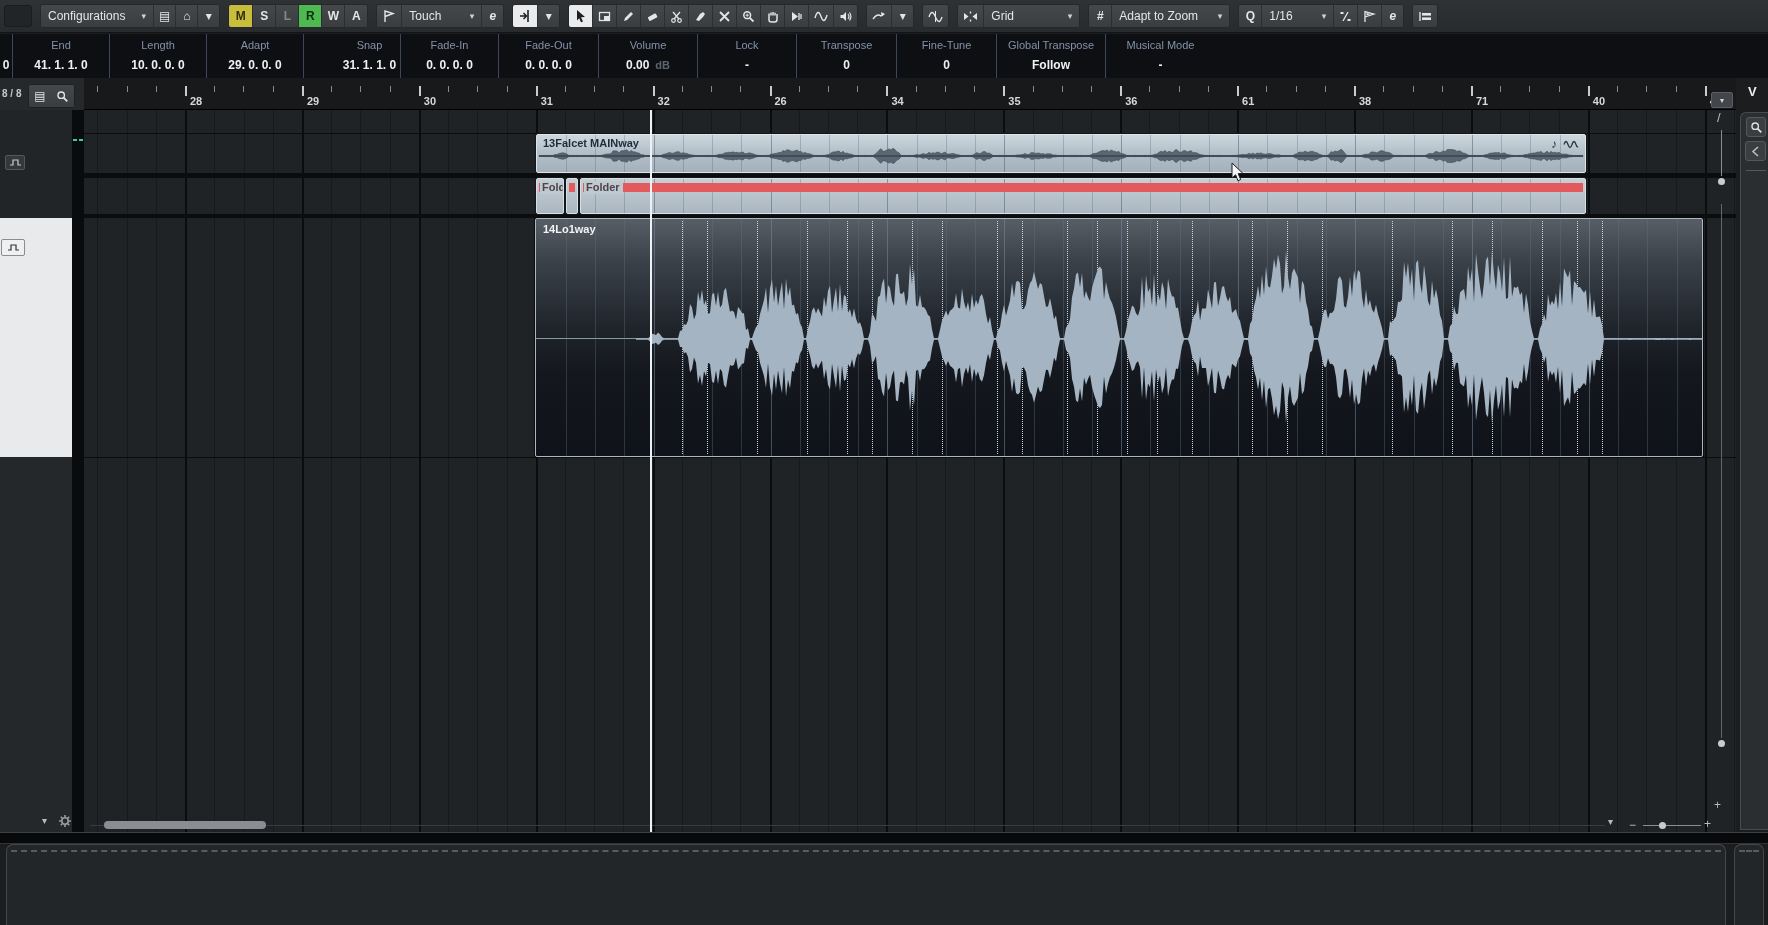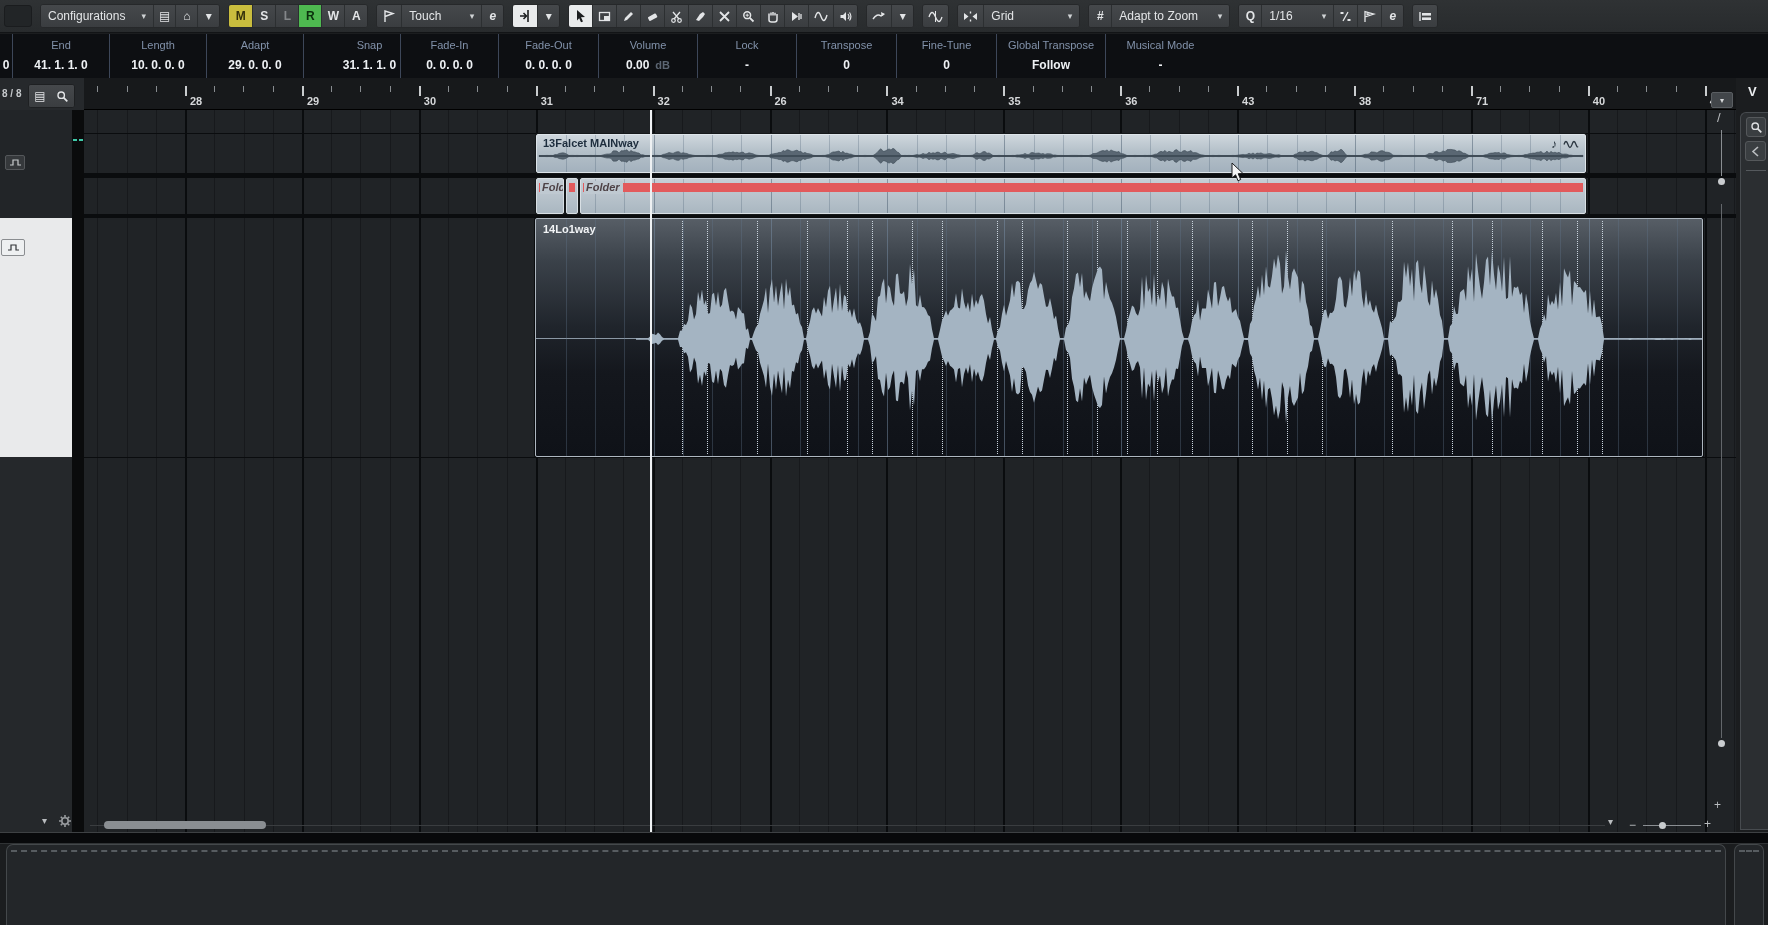--- a/index.html
+++ b/index.html
@@ -64,21 +64,21 @@
   
   .grid { position:absolute; left:84px; top:110px; width:1652px; height:722px; background:#202326; overflow:hidden; }
   .hline { position:absolute; left:0; width:1652px; background:#0a0c0e; }
 
   
   .event { position:absolute; border-radius:2px; overflow:hidden; }
   .ev-light { background:linear-gradient(180deg,#cfd7dd 0%,#b4c0c9 45%,#a3b1bd 100%);
               border:1px solid #dde4e9; box-shadow:0 0 0 1px #15181a; }
   .ev-name-dark { position:absolute; left:6px; top:2px; font-size:11px; font-weight:bold; color:#1d2d3d; z-index:5; }
   .ev-folder { background:linear-gradient(180deg,#c6cfd6 0%,#aab7c1 100%);
-               border:1px solid #d8dfe4; box-shadow:0 0 0 1px #15181a;font-style:italic; }
+               border:1px solid #d8dfe4; box-shadow:0 0 0 1px #15181a; }
   .stripe { position:absolute; left:2px; right:2px; top:4px; height:9px; background:#e25a5c; z-index:1; }
   .folder-label { position:absolute; left:3px; top:2px; z-index:2; font-size:11px; font-weight:bold;
                   color:#4e4347; background:#bfc9d1; padding:0 3px 1px 2px; }
   .ev-sel { background:linear-gradient(180deg,#575e66 0%,#3a4149 18%,#20252c 45%,#14171d 65%,#0f1218 100%);
             border:1px solid #aeb7c0; box-shadow:0 0 0 1px #0a0c0e; }
   .ev-name-light { position:absolute; left:7px; top:4px; font-size:11px; font-weight:bold; color:#f1f3f5; z-index:6; }
   .centerline { position:absolute; background:#8a97a4; }
   .hp { position:absolute; top:2px; bottom:2px; width:0; border-left:1px dotted #c8d3dd; z-index:3; }
   .ev-icons { position:absolute; right:6px; top:2px; display:flex; gap:6px; align-items:center; z-index:5;
               color:#2b3640; font-size:12px; font-weight:bold; }
@@ -468,21 +468,21 @@
       <div class="ruler-label" style="left: 924.3px; position: absolute; top: 17px;">35</div>
       <div style="position: absolute; left: 948.5px; top: 8px; width: 1px; height: 6px; background: rgb(136, 140, 144);"></div>
       <div style="position: absolute; left: 977.8px; top: 8px; width: 1px; height: 6px; background: rgb(136, 140, 144);"></div>
       <div style="position: absolute; left: 1007px; top: 8px; width: 1px; height: 6px; background: rgb(136, 140, 144);"></div>
       <div style="position: absolute; left: 1036.2px; top: 8px; width: 2px; height: 10px; background: rgb(201, 204, 206);"></div>
       <div class="ruler-label" style="left: 1041.2px; position: absolute; top: 17px;">36</div>
       <div style="position: absolute; left: 1065.4px; top: 8px; width: 1px; height: 6px; background: rgb(136, 140, 144);"></div>
       <div style="position: absolute; left: 1094.7px; top: 8px; width: 1px; height: 6px; background: rgb(136, 140, 144);"></div>
       <div style="position: absolute; left: 1123.9px; top: 8px; width: 1px; height: 6px; background: rgb(136, 140, 144);"></div>
       <div style="position: absolute; left: 1153.1px; top: 8px; width: 2px; height: 10px; background: rgb(201, 204, 206);"></div>
-      <div class="ruler-label" style="left: 1158.1px; position: absolute; top: 17px;">43</div>
+      <div class="ruler-label" style="left: 1158.1px; position: absolute; top: 17px;">61</div>
       <div style="position: absolute; left: 1182.3px; top: 8px; width: 1px; height: 6px; background: rgb(136, 140, 144);"></div>
       <div style="position: absolute; left: 1211.5px; top: 8px; width: 1px; height: 6px; background: rgb(136, 140, 144);"></div>
       <div style="position: absolute; left: 1240.8px; top: 8px; width: 1px; height: 6px; background: rgb(136, 140, 144);"></div>
       <div style="position: absolute; left: 1270px; top: 8px; width: 2px; height: 10px; background: rgb(201, 204, 206);"></div>
       <div class="ruler-label" style="left: 1275px; position: absolute; top: 17px;">38</div>
       <div style="position: absolute; left: 1299.2px; top: 8px; width: 1px; height: 6px; background: rgb(136, 140, 144);"></div>
       <div style="position: absolute; left: 1328.5px; top: 8px; width: 1px; height: 6px; background: rgb(136, 140, 144);"></div>
       <div style="position: absolute; left: 1357.7px; top: 8px; width: 1px; height: 6px; background: rgb(136, 140, 144);"></div>
       <div style="position: absolute; left: 1386.9px; top: 8px; width: 2px; height: 10px; background: rgb(201, 204, 206);"></div>
       <div class="ruler-label" style="left: 1391.9px; position: absolute; top: 17px;">71</div>

